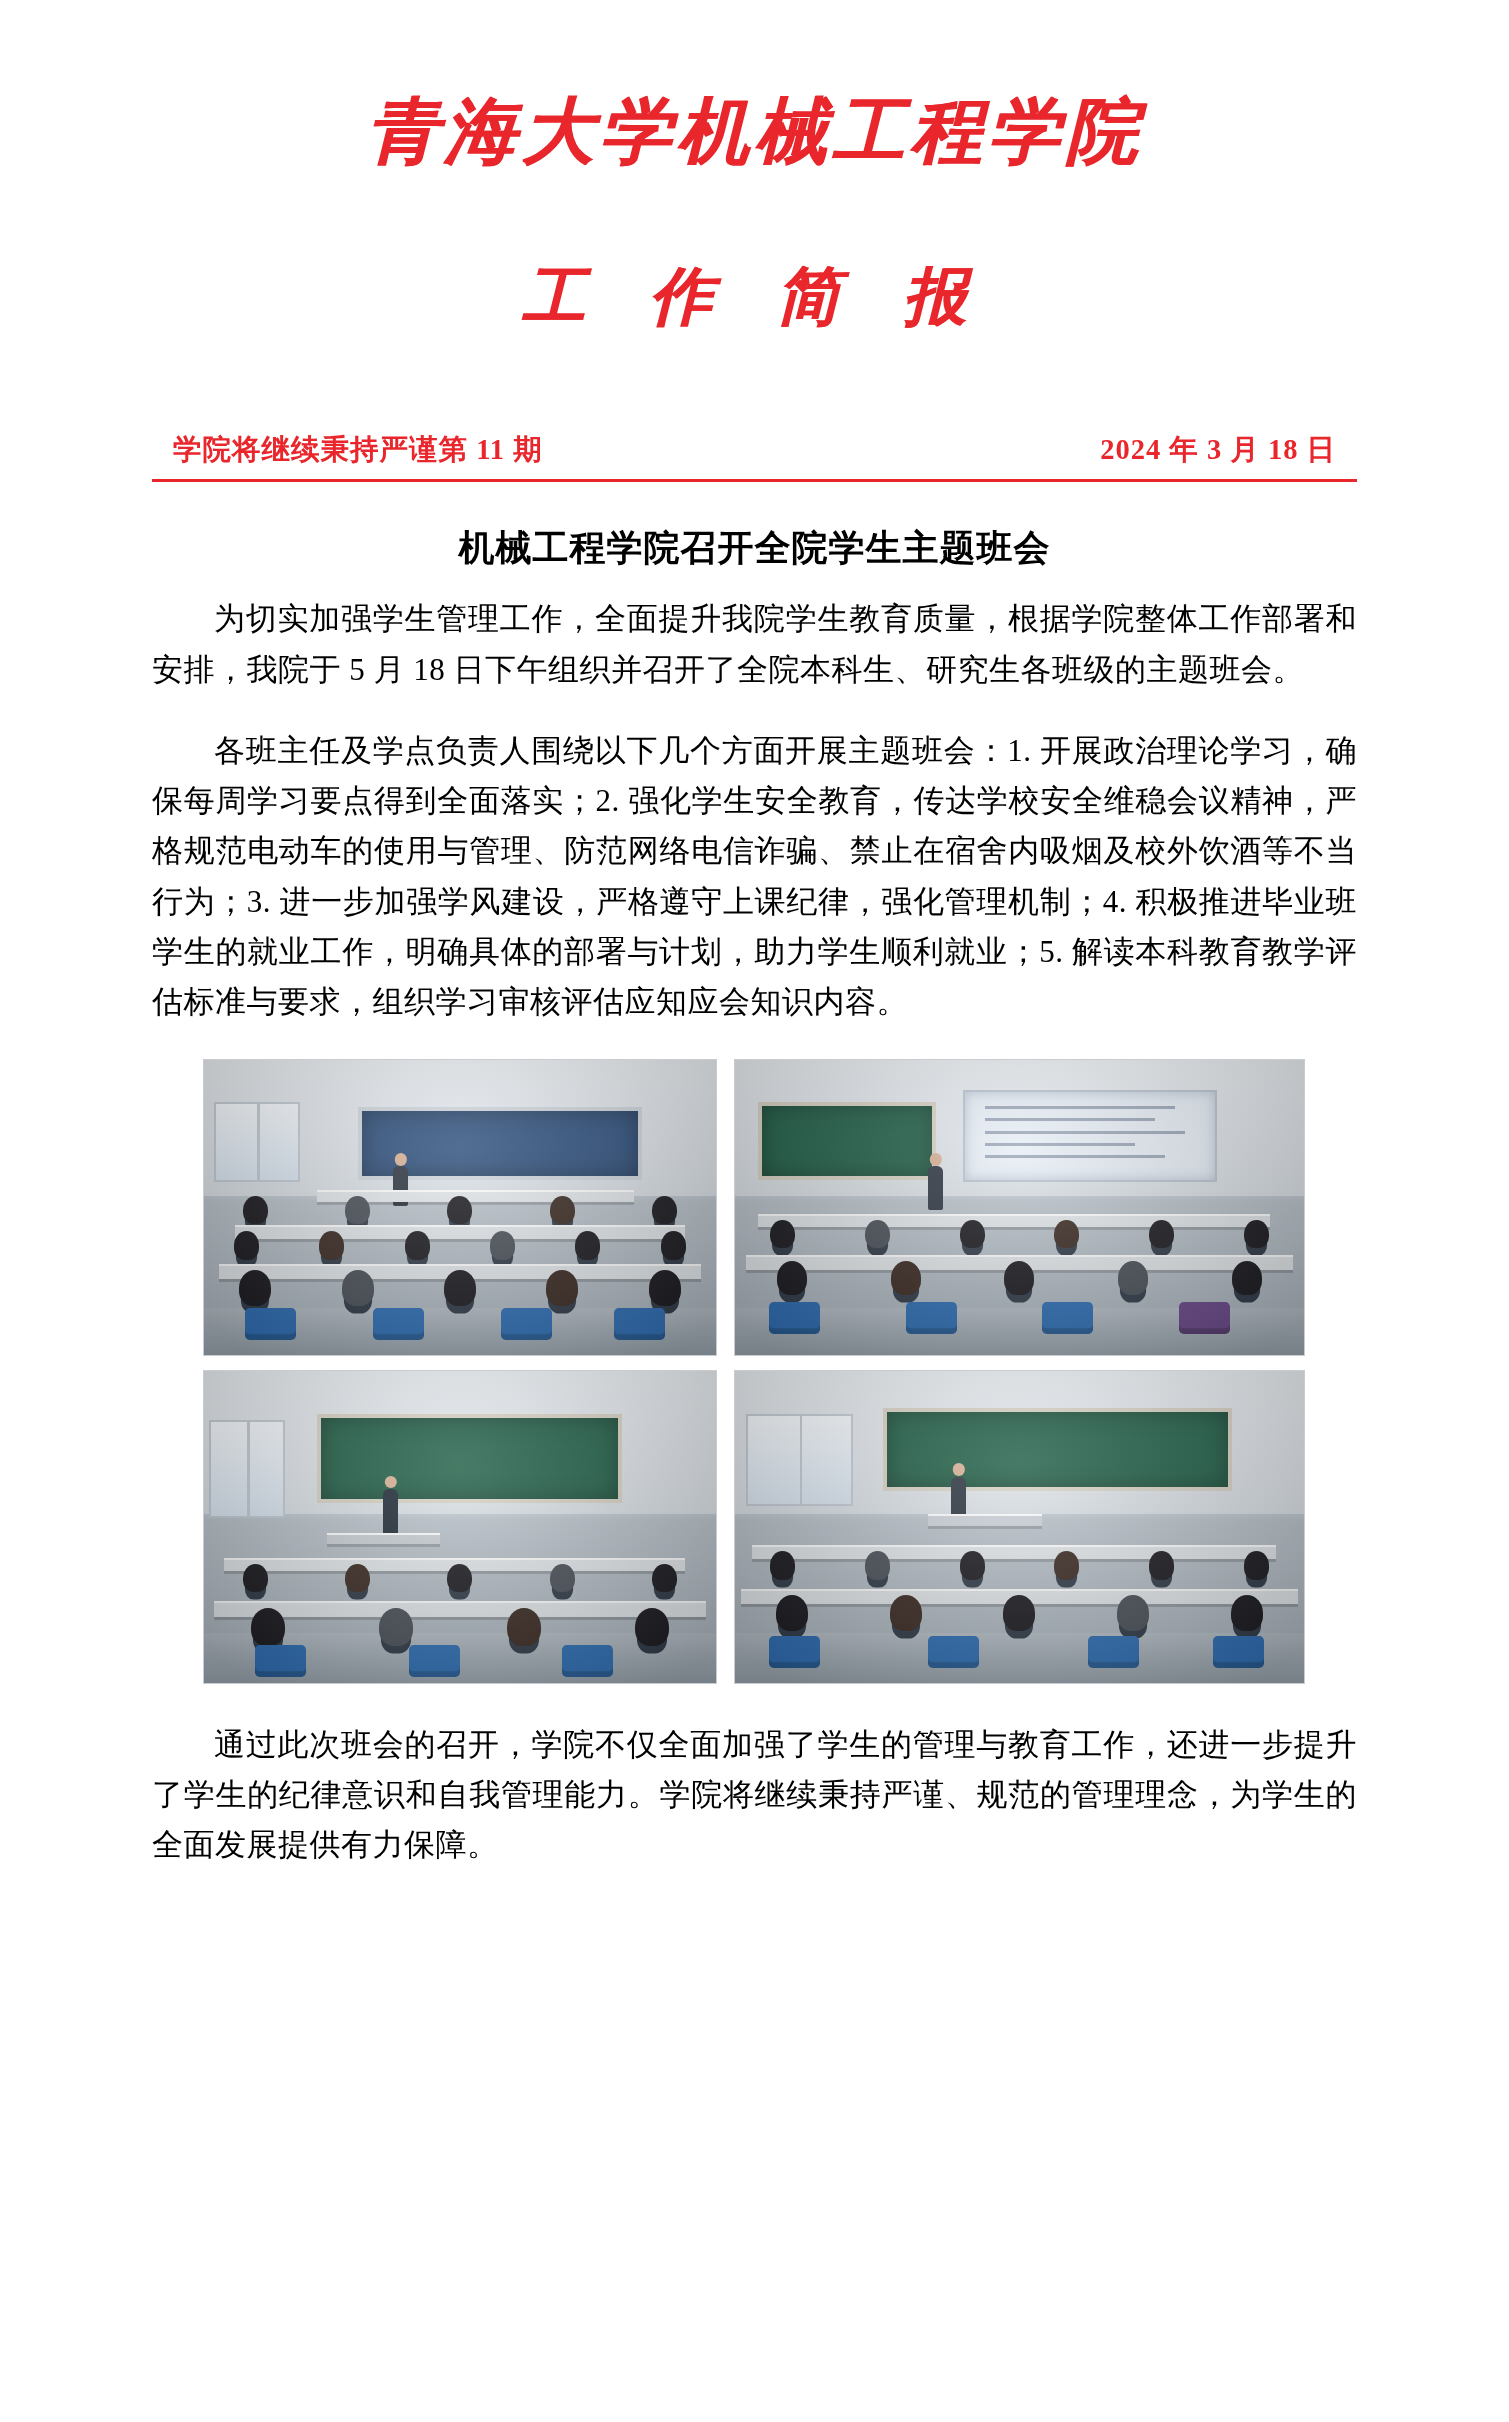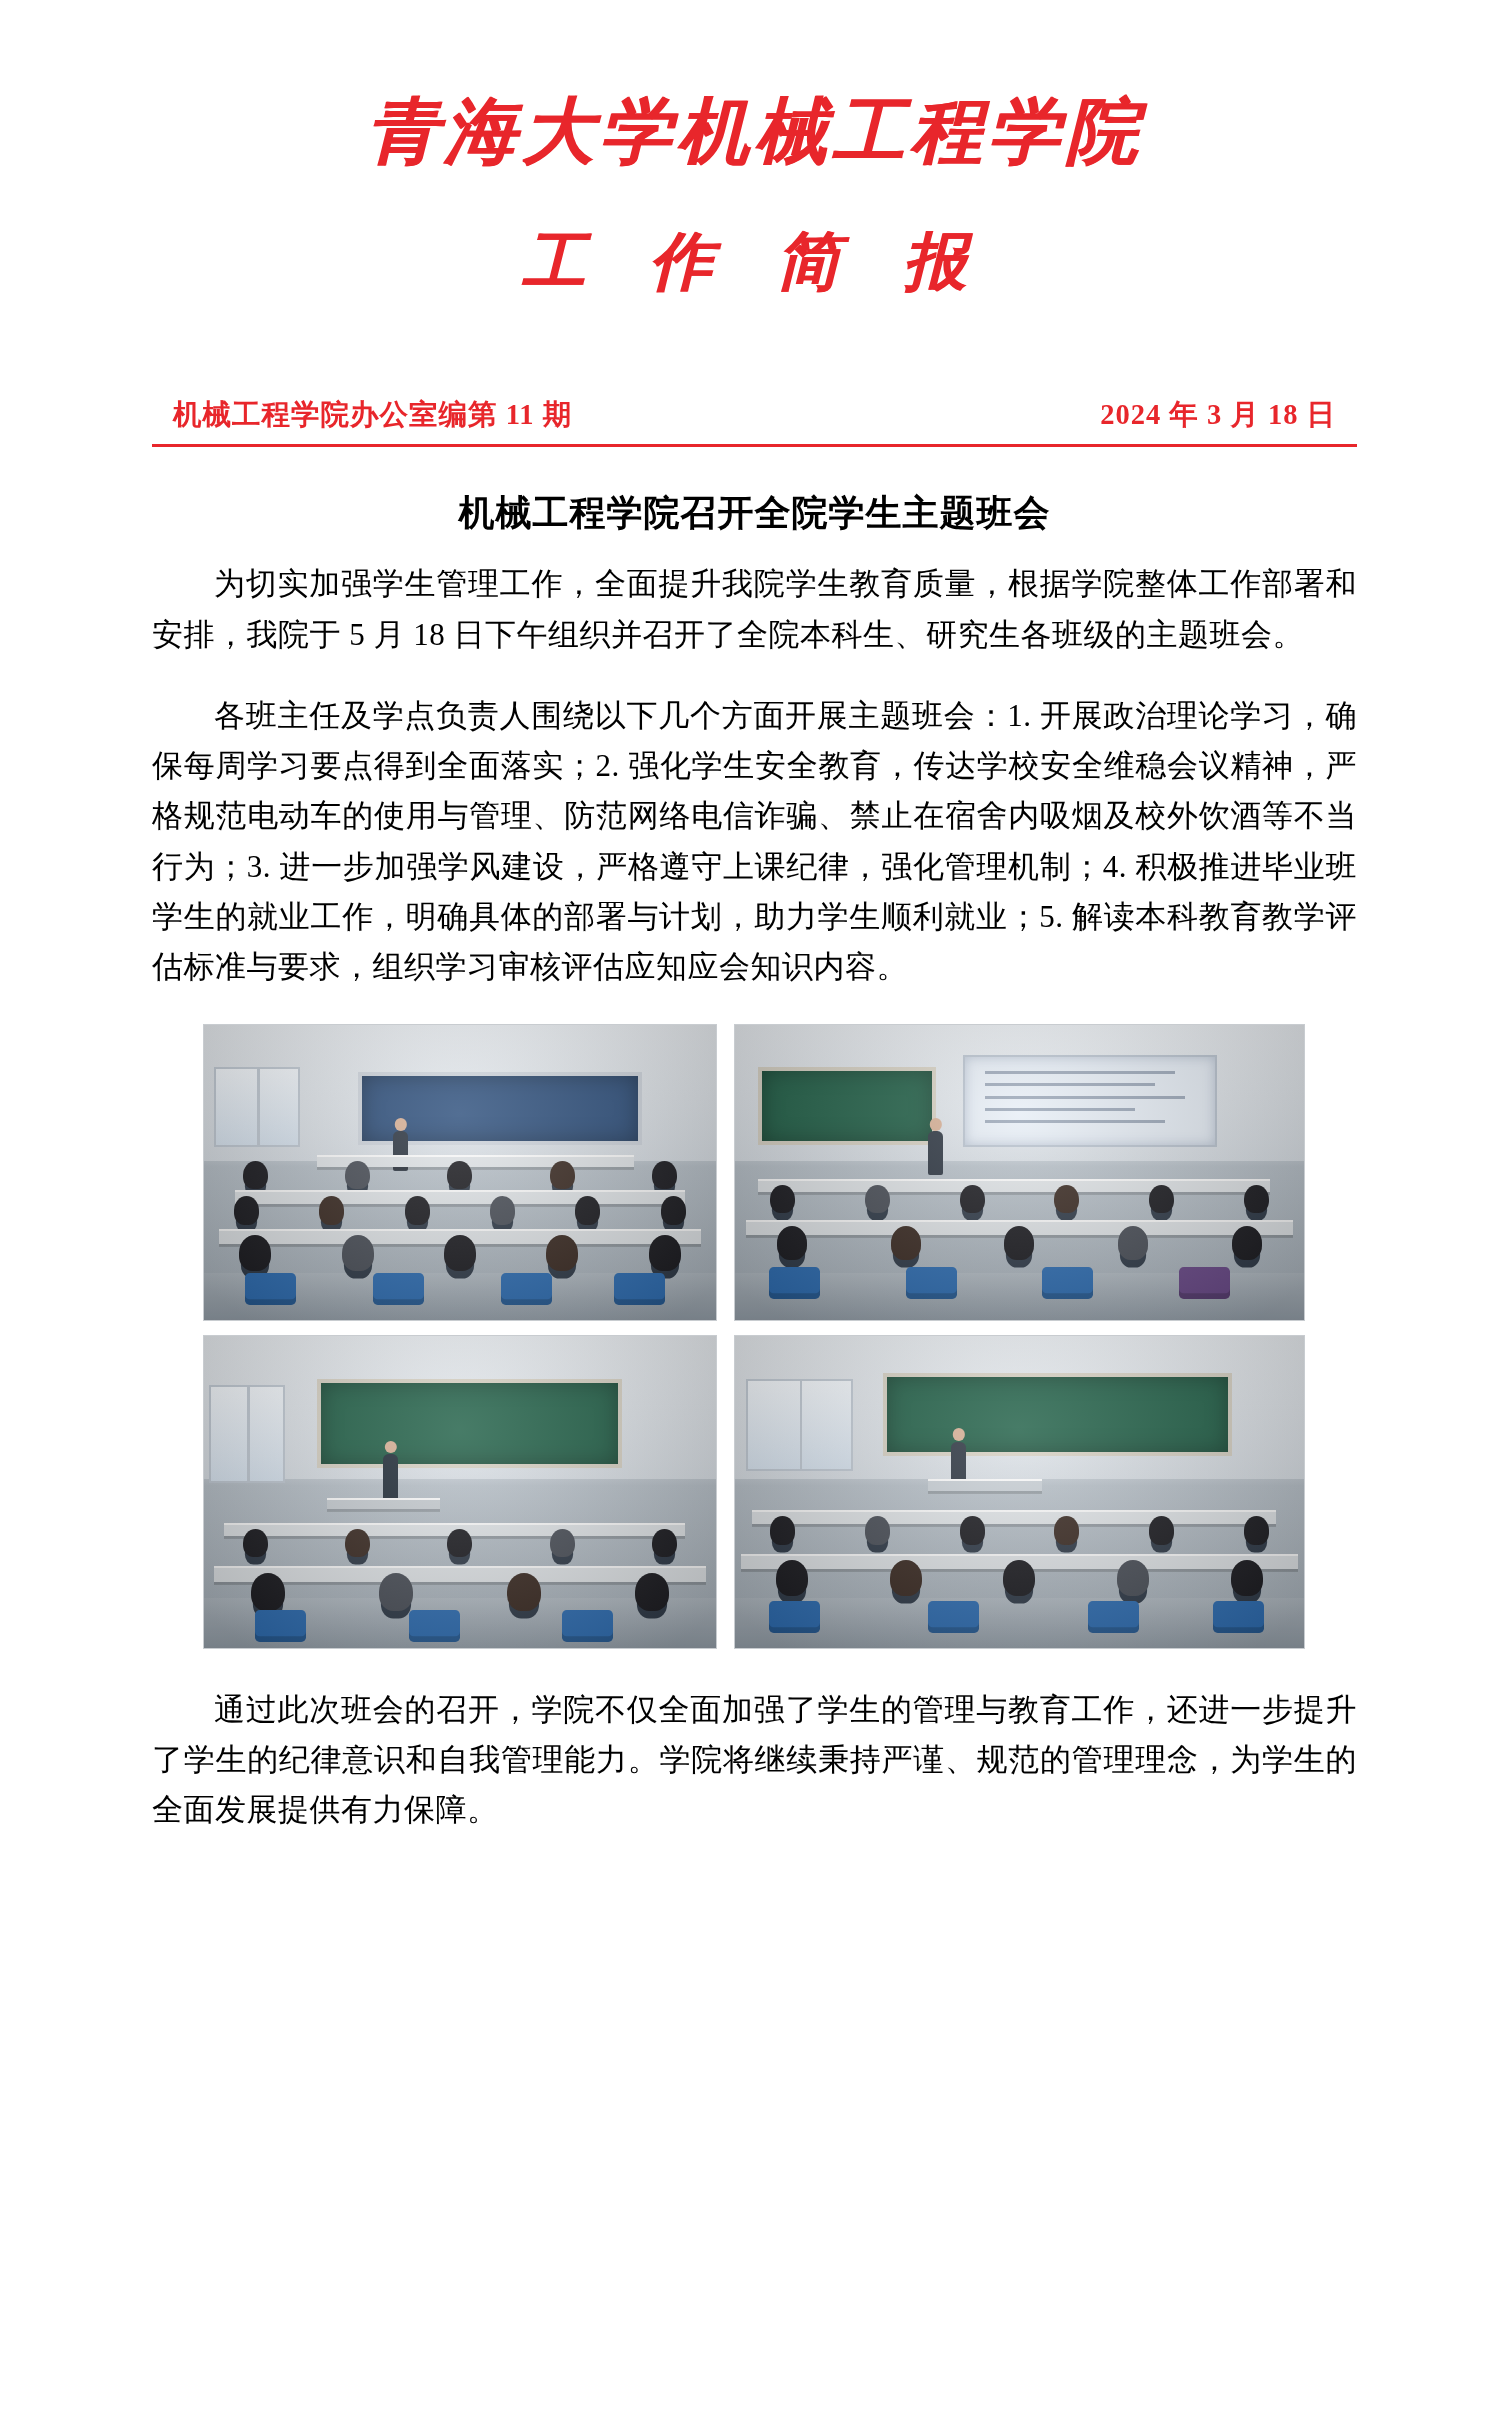--- a/index.html
+++ b/index.html
@@ -36,21 +36,21 @@
     line-height: 1.1;
     font-style: italic;
     text-shadow: 1px 0 0 #e8262b;
   }
   .masthead-subtitle {
     color: #e8262b;
     font-family: "DejaVu Serif", "Liberation Serif", serif;
     font-weight: bold;
     font-size: 63px;
     letter-spacing: 21px;
-    margin-top: 49px;
+    margin-top: 84px;
     font-style: italic;
     text-shadow: 1px 0 0 #e8262b;
   }
 
   
   .issue-line {
     margin-top: 91px;
     display: flex;
     align-items: baseline;
     color: #e8262b;
@@ -223,21 +223,21 @@
 <body>
 
 <div class="page">
 
   <div class="masthead">
     <div class="masthead-title">青海大学机械工程学院</div>
     <div class="masthead-subtitle">工 作 简 报</div>
   </div>
 
   <div class="issue-line">
-    <span class="issue-editor">机械工程学院办公室编</span>
+    <span class="issue-editor">学院将继续秉持严谨</span>
     <span class="issue-number">第 11 期</span>
     <span class="issue-date">2024 年 3 月 18 日</span>
   </div>
   <div class="rule-red"></div>
 
   <div class="article-title">机械工程学院召开全院学生主题班会</div>
 
   <p class="para">为切实加强学生管理工作，全面提升我院学生教育质量，根据学院整体工作部署和安排，我院于 5 月 18 日下午组织并召开了全院本科生、研究生各班级的主题班会。</p>
   <p class="para">各班主任及学点负责人围绕以下几个方面开展主题班会：1. 开展政治理论学习，确保每周学习要点得到全面落实；2. 强化学生安全教育，传达学校安全维稳会议精神，严格规范电动车的使用与管理、防范网络电信诈骗、禁止在宿舍内吸烟及校外饮酒等不当行为；3. 进一步加强学风建设，严格遵守上课纪律，强化管理机制；4. 积极推进毕业班学生的就业工作，明确具体的部署与计划，助力学生顺利就业；5. 解读本科教育教学评估标准与要求，组织学习审核评估应知应会知识内容。</p>
 

